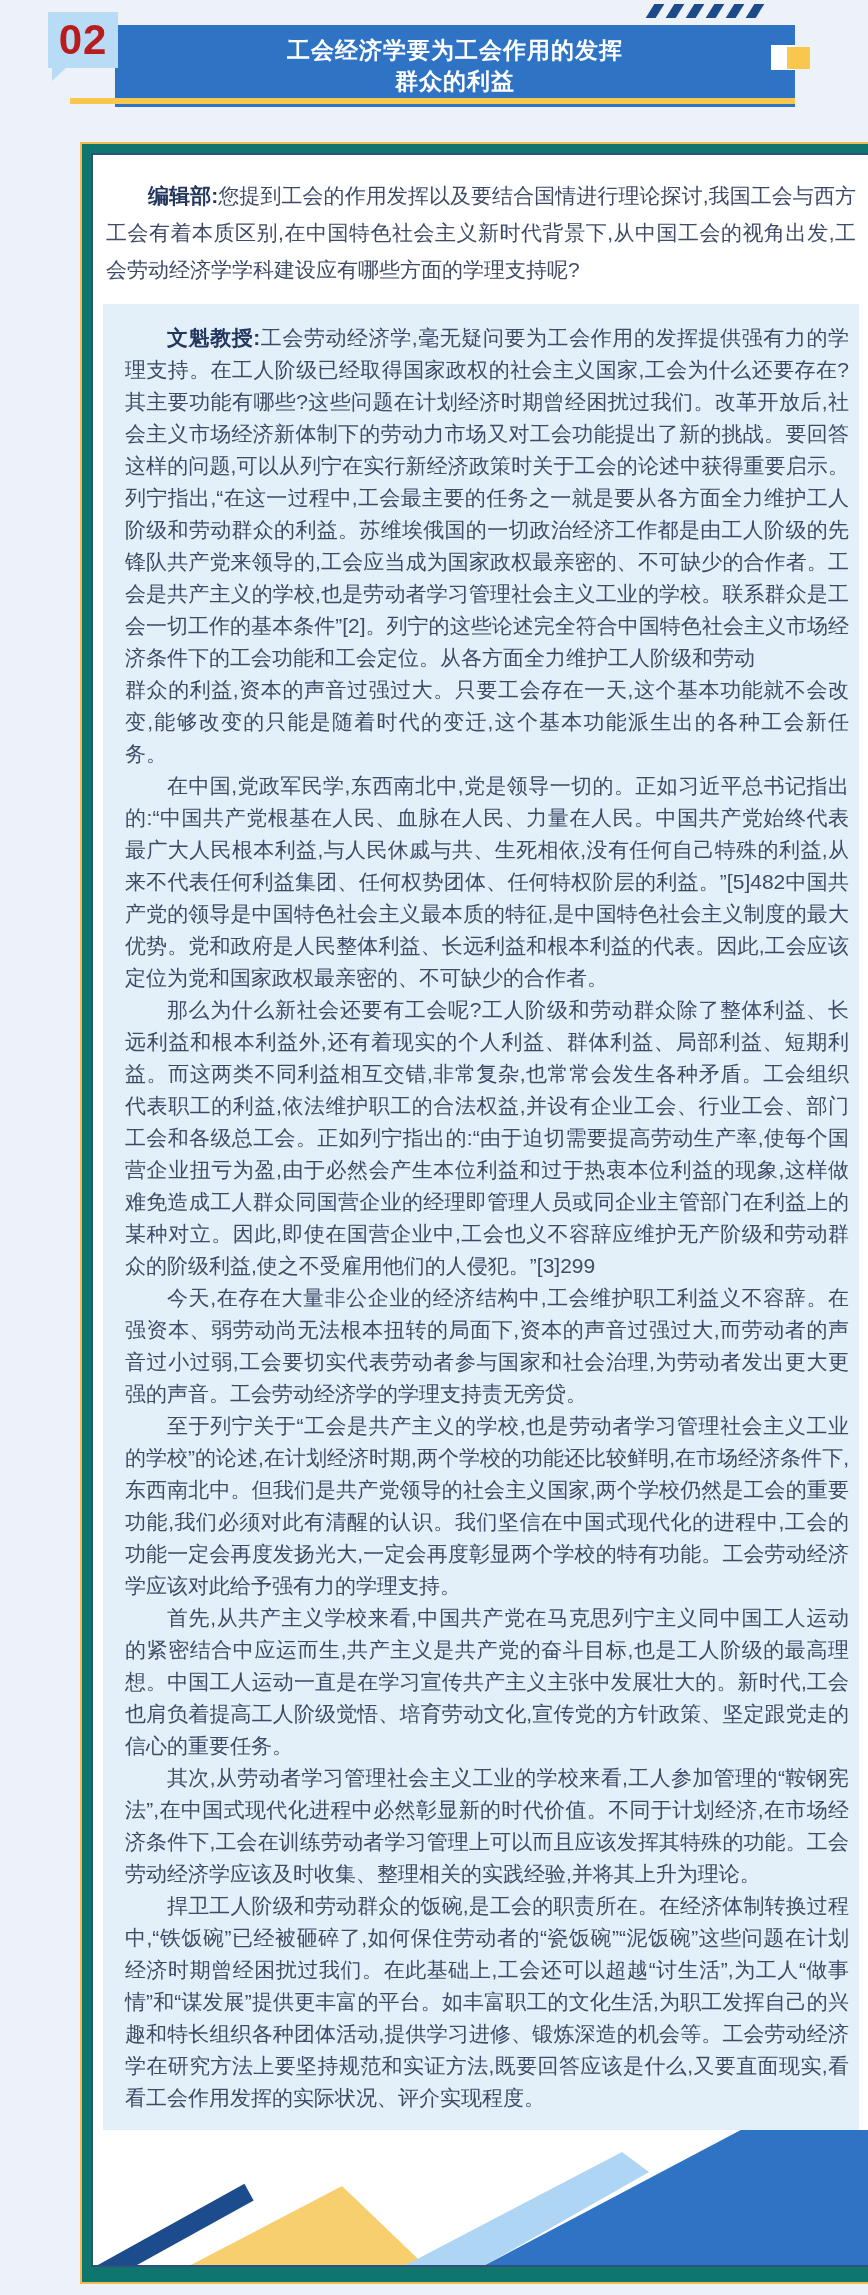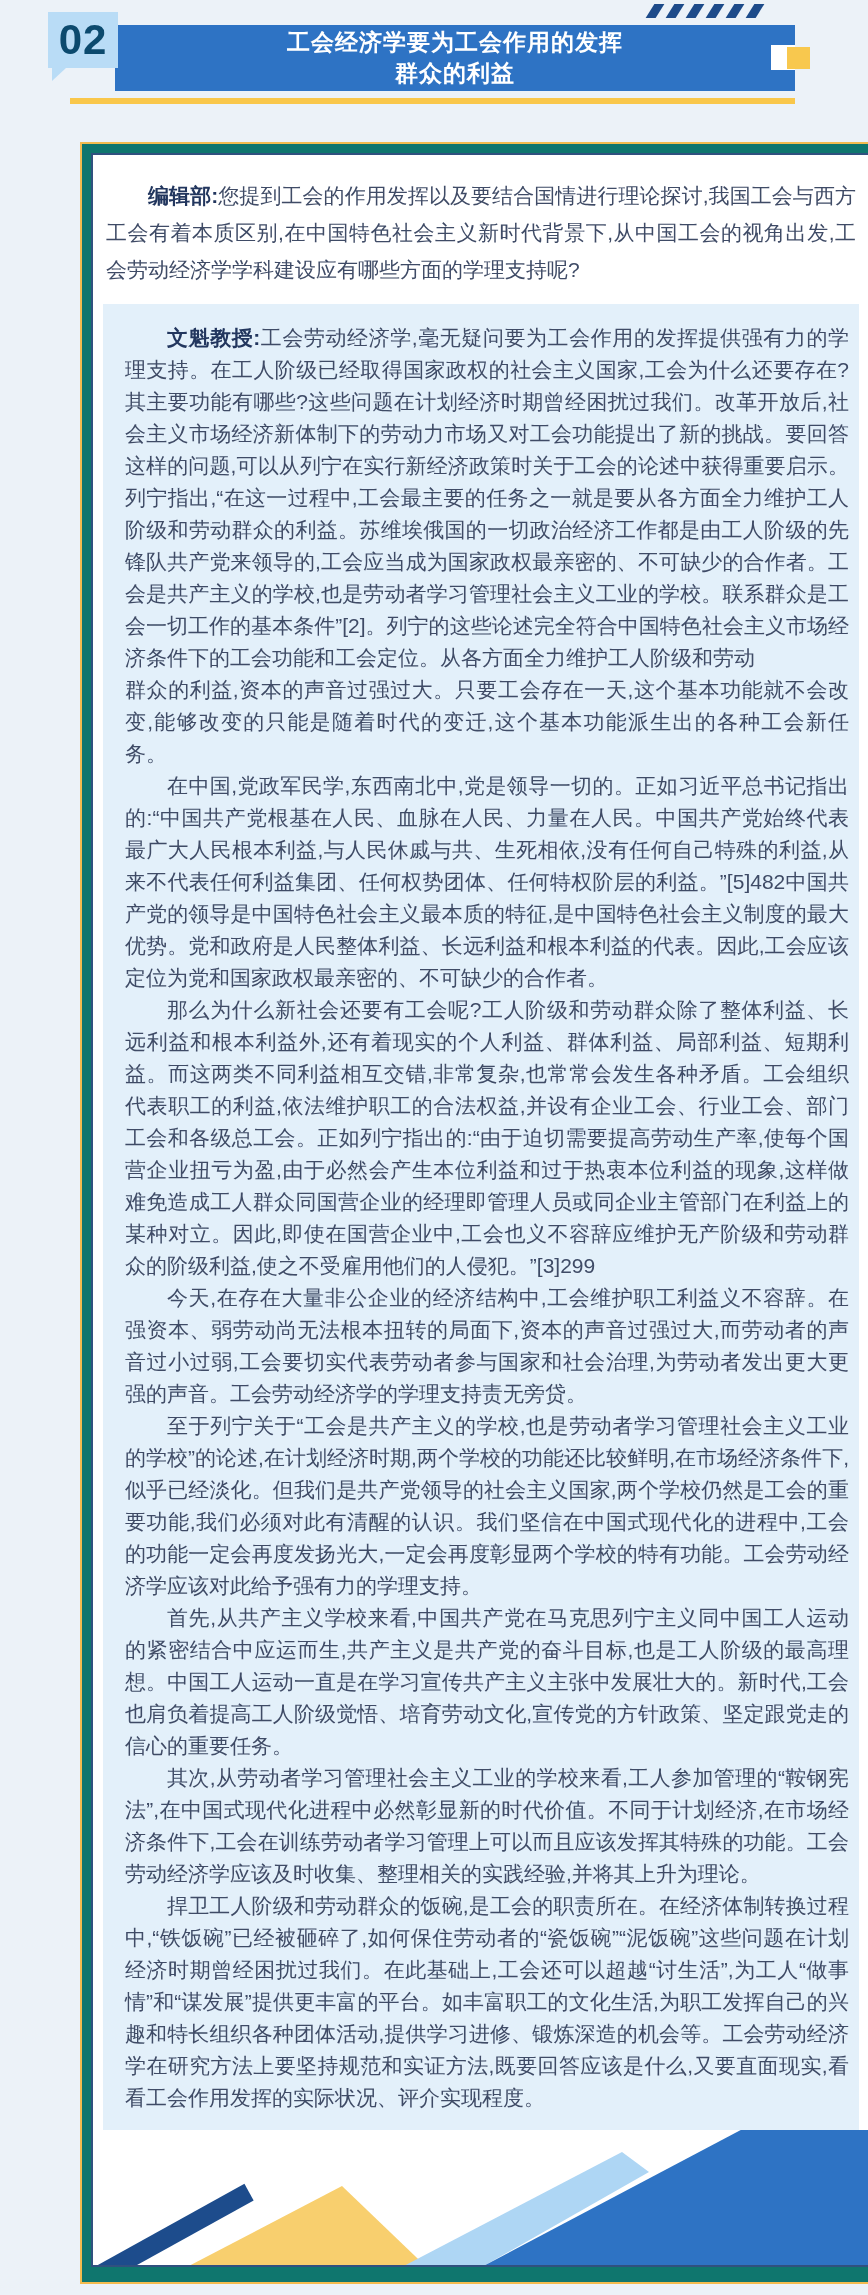--- a/index.html
+++ b/index.html
@@ -9,29 +9,29 @@
     width:868px; height:2295px;
     background:#ecf2f8;
     overflow:hidden;
   }
 
   
   .header { position:absolute; left:0; top:0; width:868px; height:140px; }
   .slashes { position:absolute; top:4px; left:650px; width:140px; height:15px; display:flex; gap:10px; }
   .slash { width:10px; height:14px; background:#1d4b8a; transform:skewX(-32deg); }
   .banner {
-    position:absolute; left:115px; top:25px; width:680px; height:66px;
+    position:absolute; left:115px; top:25px; width:680px; height:82px;
     background:#2e73c4; display:flex; flex-direction:column; justify-content:center; align-items:center;
   }
   .banner-line { color:#ffffff; font-weight:bold; font-size:23px; line-height:31px; letter-spacing:1px; }
   .badge {
     position:absolute; left:48px; top:12px; width:70px; height:56px;
     background:#b9dcf6; display:flex; align-items:center; justify-content:center;
   }
-  .badge-num { color:#0c4a6e; font-weight:bold; font-size:42px; letter-spacing:1px; }
+  .badge-num { color:#b91c1c; font-weight:bold; font-size:42px; letter-spacing:1px; }
   .badge-tail {
     position:absolute; left:52px; top:68px; width:0; height:0;
     border-top:13px solid #b9dcf6; border-right:14px solid transparent;
   }
   .banner-notch { position:absolute; left:771px; top:45px; width:24px; height:25px; background:#ffffff; }
   .banner-tab { position:absolute; left:787px; top:47px; width:23px; height:22px; background:#f8c84e; }
   .header-underline { position:absolute; left:70px; top:98px; width:725px; height:6px; background:#f9c74b; }
 
   
   .card {
@@ -114,21 +114,21 @@
     <div class="inner">
 
       <p class="question"><span class="q-label">编辑部:</span><span>您提到工会的作用发挥以及要结合国情进行理论探讨,我国工会与西方工会有着本质区别,在中国特色社会主义新时代背景下,从中国工会的视角出发,工会劳动经济学学科建设应有哪些方面的学理支持呢?</span></p>
 
       <div class="answer-box">
         <p><span class="a-label">文魁教授:</span><span>工会劳动经济学,毫无疑问要为工会作用的发挥提供强有力的学理支持。在工人阶级已经取得国家政权的社会主义国家,工会为什么还要存在?其主要功能有哪些?这些问题在计划经济时期曾经困扰过我们。改革开放后,社会主义市场经济新体制下的劳动力市场又对工会功能提出了新的挑战。要回答这样的问题,可以从列宁在实行新经济政策时关于工会的论述中获得重要启示。列宁指出,“在这一过程中,工会最主要的任务之一就是要从各方面全力维护工人阶级和劳动群众的利益。苏维埃俄国的一切政治经济工作都是由工人阶级的先锋队共产党来领导的,工会应当成为国家政权最亲密的、不可缺少的合作者。工会是共产主义的学校,也是劳动者学习管理社会主义工业的学校。联系群众是工会一切工作的基本条件”[2]。列宁的这些论述完全符合中国特色社会主义市场经济条件下的工会功能和工会定位。从各方面全力维护工人阶级和劳动</span></p>
         <p class="no-indent">群众的利益,资本的声音过强过大。只要工会存在一天,这个基本功能就不会改变,能够改变的只能是随着时代的变迁,这个基本功能派生出的各种工会新任务。</p>
         <p>在中国,党政军民学,东西南北中,党是领导一切的。正如习近平总书记指出的:“中国共产党根基在人民、血脉在人民、力量在人民。中国共产党始终代表最广大人民根本利益,与人民休戚与共、生死相依,没有任何自己特殊的利益,从来不代表任何利益集团、任何权势团体、任何特权阶层的利益。”[5]482中国共产党的领导是中国特色社会主义最本质的特征,是中国特色社会主义制度的最大优势。党和政府是人民整体利益、长远利益和根本利益的代表。因此,工会应该定位为党和国家政权最亲密的、不可缺少的合作者。</p>
         <p>那么为什么新社会还要有工会呢?工人阶级和劳动群众除了整体利益、长远利益和根本利益外,还有着现实的个人利益、群体利益、局部利益、短期利益。而这两类不同利益相互交错,非常复杂,也常常会发生各种矛盾。工会组织代表职工的利益,依法维护职工的合法权益,并设有企业工会、行业工会、部门工会和各级总工会。正如列宁指出的:“由于迫切需要提高劳动生产率,使每个国营企业扭亏为盈,由于必然会产生本位利益和过于热衷本位利益的现象,这样做难免造成工人群众同国营企业的经理即管理人员或同企业主管部门在利益上的某种对立。因此,即使在国营企业中,工会也义不容辞应维护无产阶级和劳动群众的阶级利益,使之不受雇用他们的人侵犯。”[3]299</p>
         <p>今天,在存在大量非公企业的经济结构中,工会维护职工利益义不容辞。在强资本、弱劳动尚无法根本扭转的局面下,资本的声音过强过大,而劳动者的声音过小过弱,工会要切实代表劳动者参与国家和社会治理,为劳动者发出更大更强的声音。工会劳动经济学的学理支持责无旁贷。</p>
-        <p>至于列宁关于“工会是共产主义的学校,也是劳动者学习管理社会主义工业的学校”的论述,在计划经济时期,两个学校的功能还比较鲜明,在市场经济条件下,似乎已经淡化。但我们是共产党领导的社会主义国家,两个学校仍然是工会的重要功能,我们必须对此有清醒的认识。我们坚信在中国式现代化的进程中,工会的功能一定会再度发扬光大,一定会再度彰显两个学校的特有功能。工会劳动经济学应该对此给予强有力的学理支持。</p>
+        <p>至于列宁关于“工会是共产主义的学校,也是劳动者学习管理社会主义工业的学校”的论述,在计划经济时期,两个学校的功能还比较鲜明,在市场经济条件下,东西南北中。但我们是共产党领导的社会主义国家,两个学校仍然是工会的重要功能,我们必须对此有清醒的认识。我们坚信在中国式现代化的进程中,工会的功能一定会再度发扬光大,一定会再度彰显两个学校的特有功能。工会劳动经济学应该对此给予强有力的学理支持。</p>
         <p>首先,从共产主义学校来看,中国共产党在马克思列宁主义同中国工人运动的紧密结合中应运而生,共产主义是共产党的奋斗目标,也是工人阶级的最高理想。中国工人运动一直是在学习宣传共产主义主张中发展壮大的。新时代,工会也肩负着提高工人阶级觉悟、培育劳动文化,宣传党的方针政策、坚定跟党走的信心的重要任务。</p>
         <p>其次,从劳动者学习管理社会主义工业的学校来看,工人参加管理的“鞍钢宪法”,在中国式现代化进程中必然彰显新的时代价值。不同于计划经济,在市场经济条件下,工会在训练劳动者学习管理上可以而且应该发挥其特殊的功能。工会劳动经济学应该及时收集、整理相关的实践经验,并将其上升为理论。</p>
         <p>捍卫工人阶级和劳动群众的饭碗,是工会的职责所在。在经济体制转换过程中,“铁饭碗”已经被砸碎了,如何保住劳动者的“瓷饭碗”“泥饭碗”这些问题在计划经济时期曾经困扰过我们。在此基础上,工会还可以超越“讨生活”,为工人“做事情”和“谋发展”提供更丰富的平台。如丰富职工的文化生活,为职工发挥自己的兴趣和特长组织各种团体活动,提供学习进修、锻炼深造的机会等。工会劳动经济学在研究方法上要坚持规范和实证方法,既要回答应该是什么,又要直面现实,看看工会作用发挥的实际状况、评介实现程度。</p>
       </div>
 
       <div class="deco">
         <div class="deco-stripe"></div>
         <div class="deco-yellow"></div>
         <div class="deco-lightblue"></div>
         <div class="deco-blue"></div>

